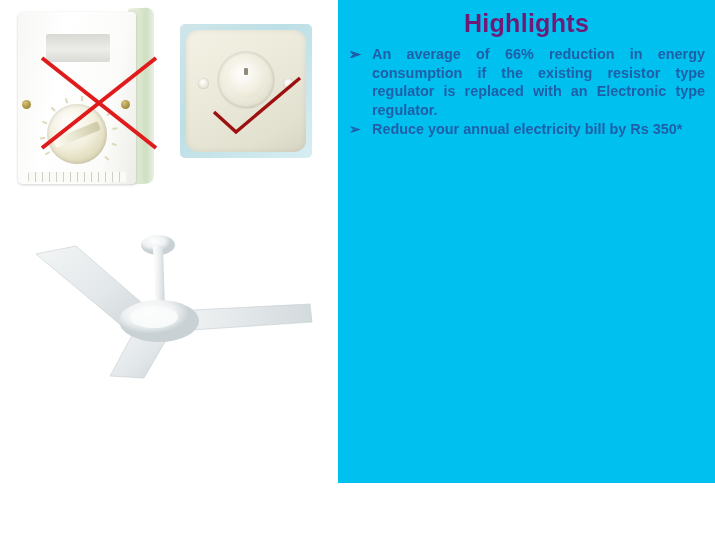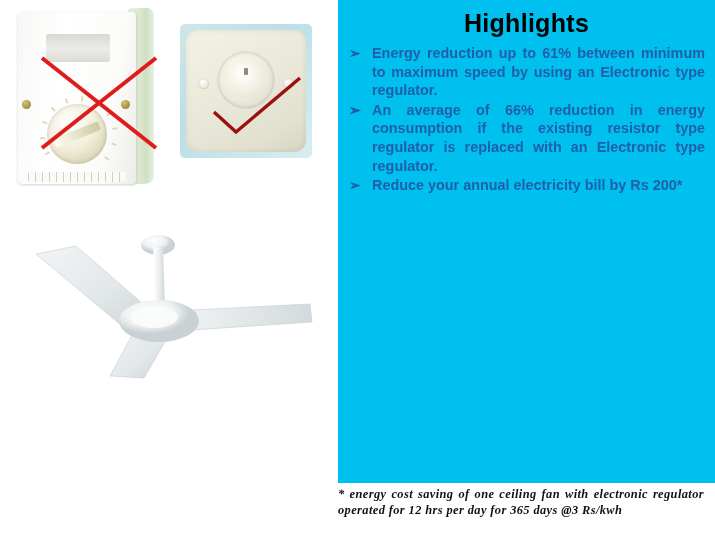--- a/index.html
+++ b/index.html
@@ -187,21 +187,21 @@
     left: 338px;
     top: 0;
     width: 377px;
     height: 483px;
     background: #00c0f0;
   }
   #panel-title {
     margin: 0;
     padding: 9px 0 6px 0;
     text-align: center;
-    color: #000000;
+    color: #701a75;
     font-family: "Liberation Sans", sans-serif;
     font-weight: bold;
     font-size: 25px;
     letter-spacing: .3px;
   }
   #bullet-list {
     list-style: none;
     margin: 0;
     padding: 0 10px 0 6px;
   }
@@ -335,31 +335,29 @@
     <ellipse cx="145" cy="96" rx="38" ry="11" fill="#e4e9ea"></ellipse>
     <ellipse cx="145" cy="103" rx="40" ry="21" fill="url(#hubg)"></ellipse>
     <ellipse cx="140" cy="99" rx="24" ry="11" fill="#fafcfc" opacity="0.85"></ellipse>
   </svg>
 
   <div id="highlights-panel">
     <h1 id="panel-title">Highlights</h1>
     <ul id="bullet-list">
       <li>
         <span class="marker">➢</span>
-        <span>Energy reduction up to 61% between minimum to maximum speed by using an Electronic type regulator.</span>
       </li>
       <li>
         <span class="marker">➢</span>
       </li>
       <li>
         <span class="marker">➢</span>
         <span>An average of 66% reduction in energy consumption if the existing resistor type regulator is replaced with an Electronic type regulator.</span>
       </li>
       <li>
         <span class="marker">➢</span>
-        <span>Reduce your annual electricity bill by Rs 200*</span>
+        <span>Reduce your annual electricity bill by Rs 350*</span>
       </li>
     </ul>
   </div>
 
-  <div id="footnote">* energy cost saving of one ceiling fan with electronic regulator operated for 12 hrs per day for 365 days @3 Rs/kwh</div>
 
 </div>
 
 </body></html>

